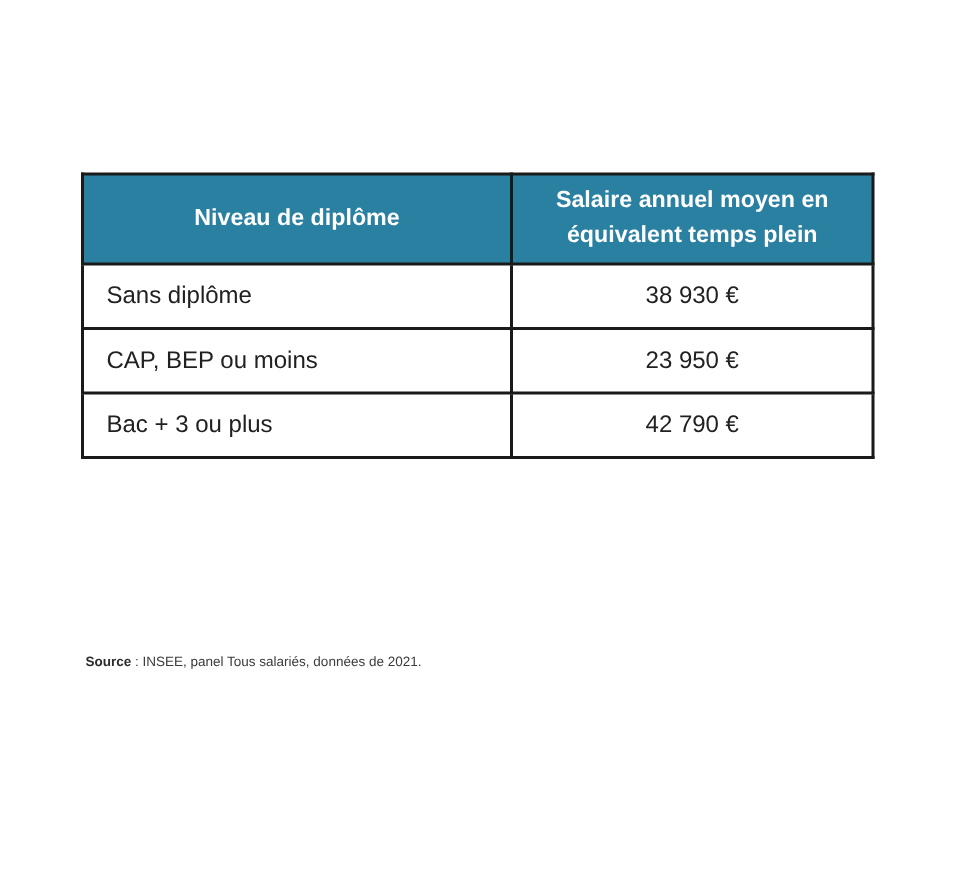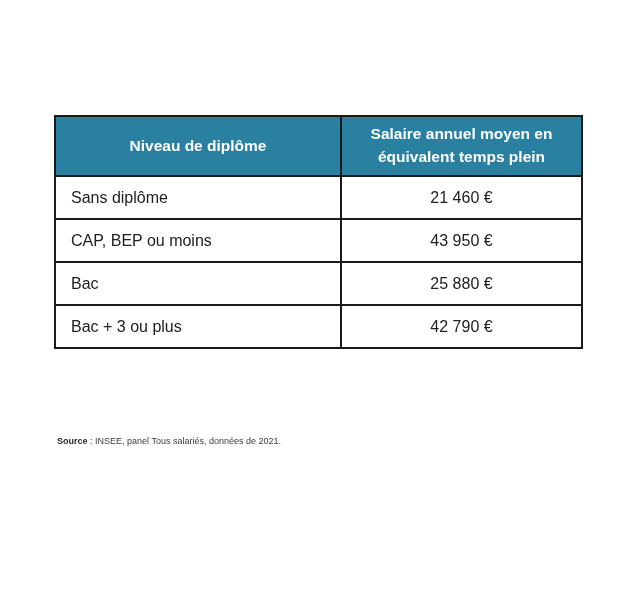--- a/index.html
+++ b/index.html
@@ -80,29 +80,25 @@
       </colgroup>
       <thead>
         <tr>
           <th>Niveau de diplôme</th>
           <th>Salaire annuel moyen en équivalent temps plein</th>
         </tr>
       </thead>
       <tbody>
         <tr>
           <td class="cell-niveau">Sans diplôme</td>
-          <td class="cell-salaire">21 460 €</td>
+          <td class="cell-salaire">38 930 €</td>
         </tr>
         <tr>
           <td class="cell-niveau">CAP, BEP ou moins</td>
-          <td class="cell-salaire">43 950 €</td>
-        </tr>
-        <tr>
-          <td class="cell-niveau">Bac</td>
-          <td class="cell-salaire">25 880 €</td>
+          <td class="cell-salaire">23 950 €</td>
         </tr>
         <tr>
           <td class="cell-niveau">Bac + 3 ou plus</td>
           <td class="cell-salaire">42 790 €</td>
         </tr>
       </tbody>
     </table>
   </div>
 
   <div class="notes">

